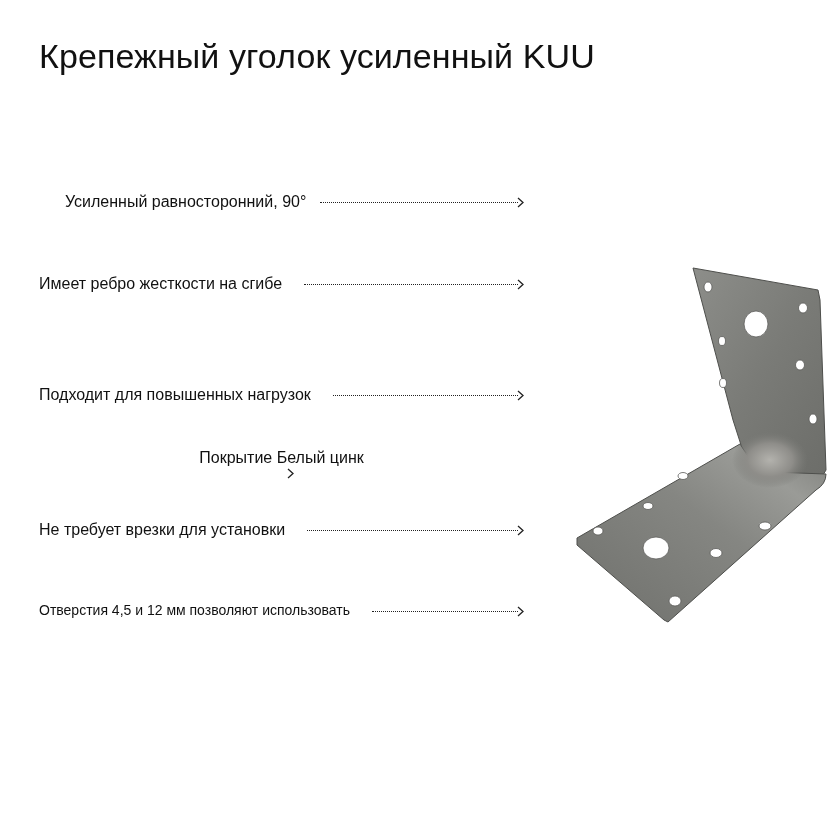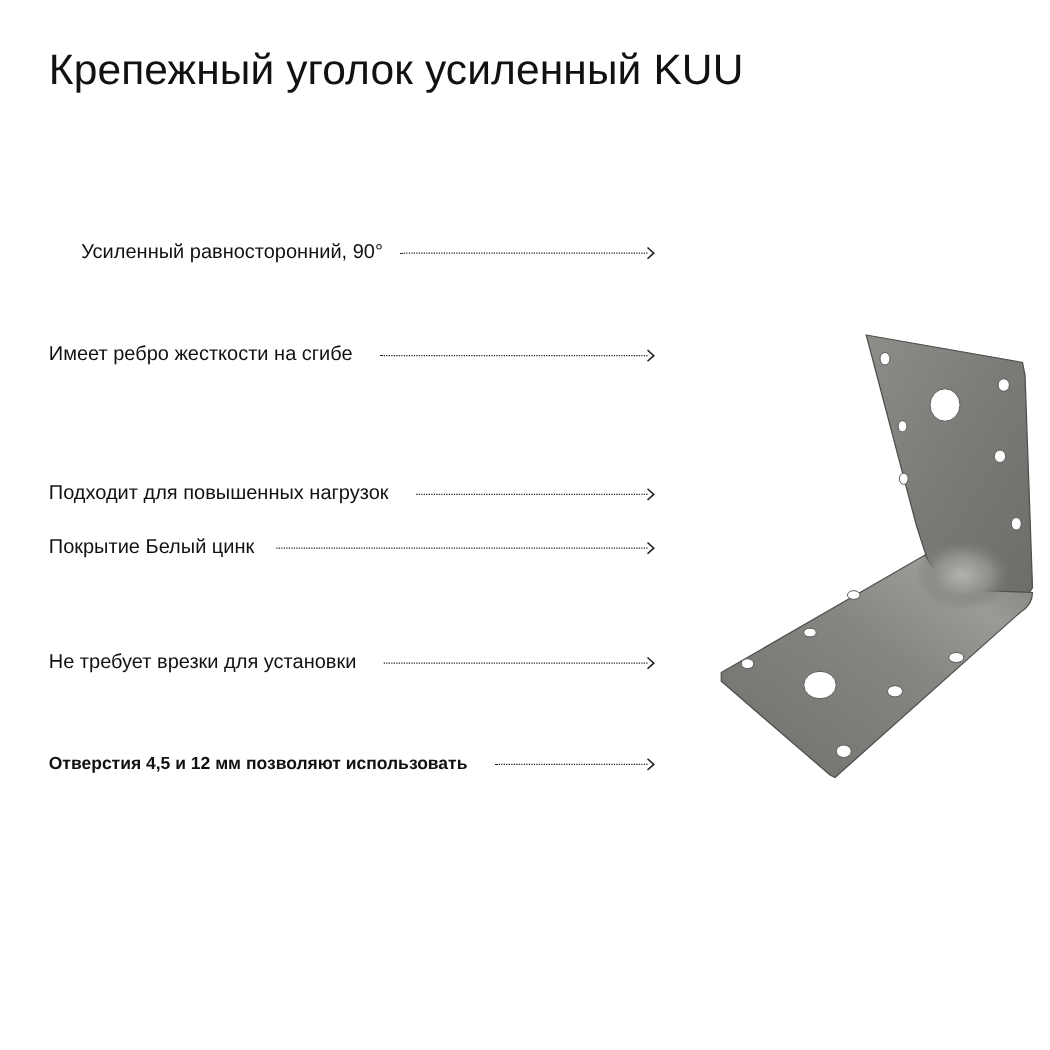--- a/index.html
+++ b/index.html
@@ -5,21 +5,21 @@
   html, body { margin:0; padding:0; }
   body { width:840px; height:840px; background:#ffffff; position:relative; overflow:hidden;
          font-family:"Liberation Sans", "DejaVu Sans", sans-serif; color:#111111; }
   .title { position:absolute; left:39px; top:38px; font-size:34px; line-height:37px; font-weight:400; letter-spacing:0.1px; margin:0; }
   .title span { display:block; white-space:nowrap; }
   .feature { position:absolute; left:39px; right:316px; display:flex; align-items:center; }
   .feature .label { font-size:16px; line-height:20px; white-space:nowrap; }
   .feature .arrow { flex:1; display:flex; align-items:center; margin-left:14px; height:12px; }
   .feature .arrow .dots { flex:1; border-top:1.4px dotted #222; height:0; }
   .feature .arrow svg { width:7px; height:11px; margin-left:-1px; }
-  .feature.small { align-items:flex-start;font-weight:bold; }
+  .feature.small { align-items:flex-start; }
   .feature.small .label { font-size:14px; line-height:18px; }
   .feature.small .arrow { margin-top:4px; margin-left:22px; }
   .product { position:absolute; left:570px; top:262px; width:265px; height:370px; }
 </style>
 </head>
 <body>
 
 <h1 class="title">
   <span>Крепежный уголок усиленный KUU</span>
 </h1>
@@ -47,21 +47,21 @@
 <div class="feature" style="top:356px;margin-top:29px;">
   <span class="label">Подходит для повышенных нагрузок</span>
   <span class="arrow" style="margin-left:22px;">
     <span class="dots"></span>
     <svg viewBox="0 0 7 11">
         <path d="M1 1 L6 5.5 L1 10" fill="none" stroke="#222" stroke-width="1.3"></path>
       </svg>
   </span>
 </div>
 
-<div class="feature" style="top:428px;">
+<div class="feature" style="top:448px;flex-direction:column;">
   <span class="label">Покрытие Белый цинк</span>
   <span class="arrow" style="margin-left:18px;">
     <span class="dots"></span>
     <svg viewBox="0 0 7 11">
         <path d="M1 1 L6 5.5 L1 10" fill="none" stroke="#222" stroke-width="1.3"></path>
       </svg>
   </span>
 </div>
 
 <div class="feature" style="top:520px;text-align:center;">

